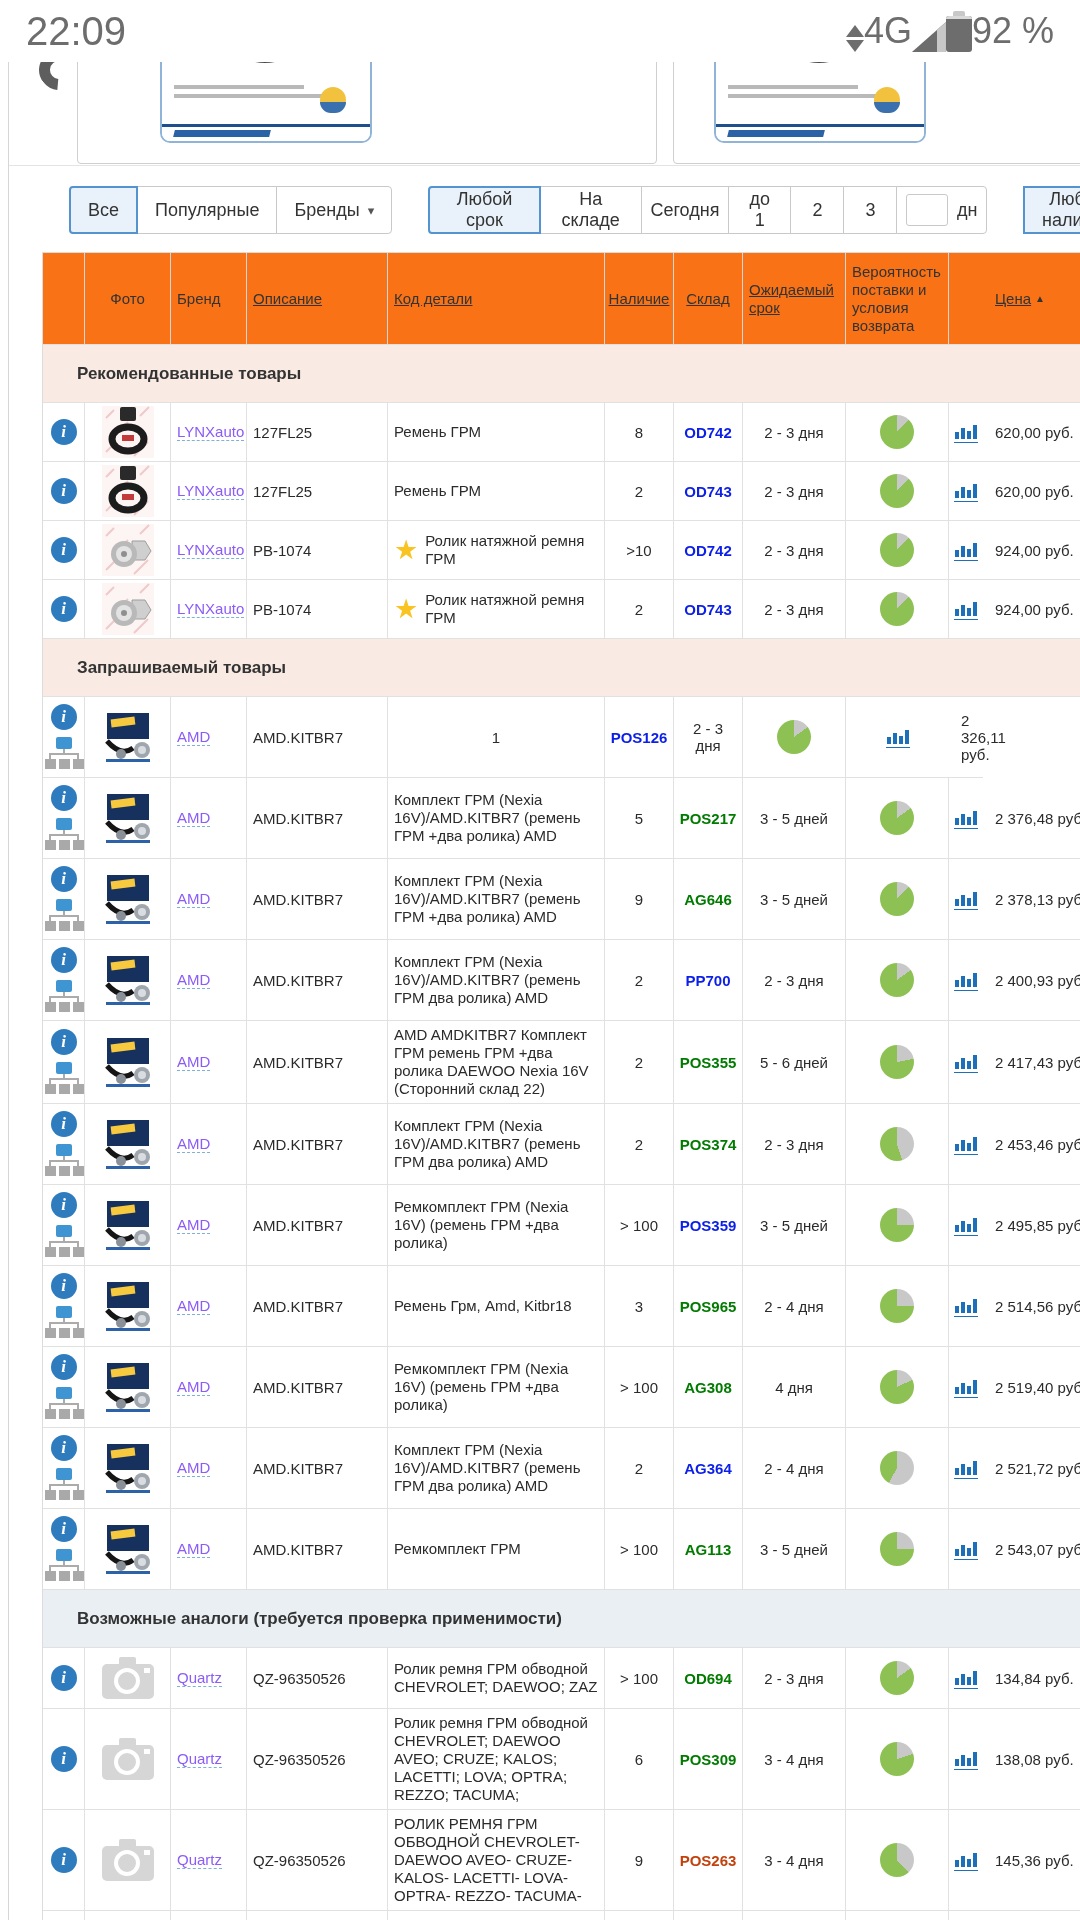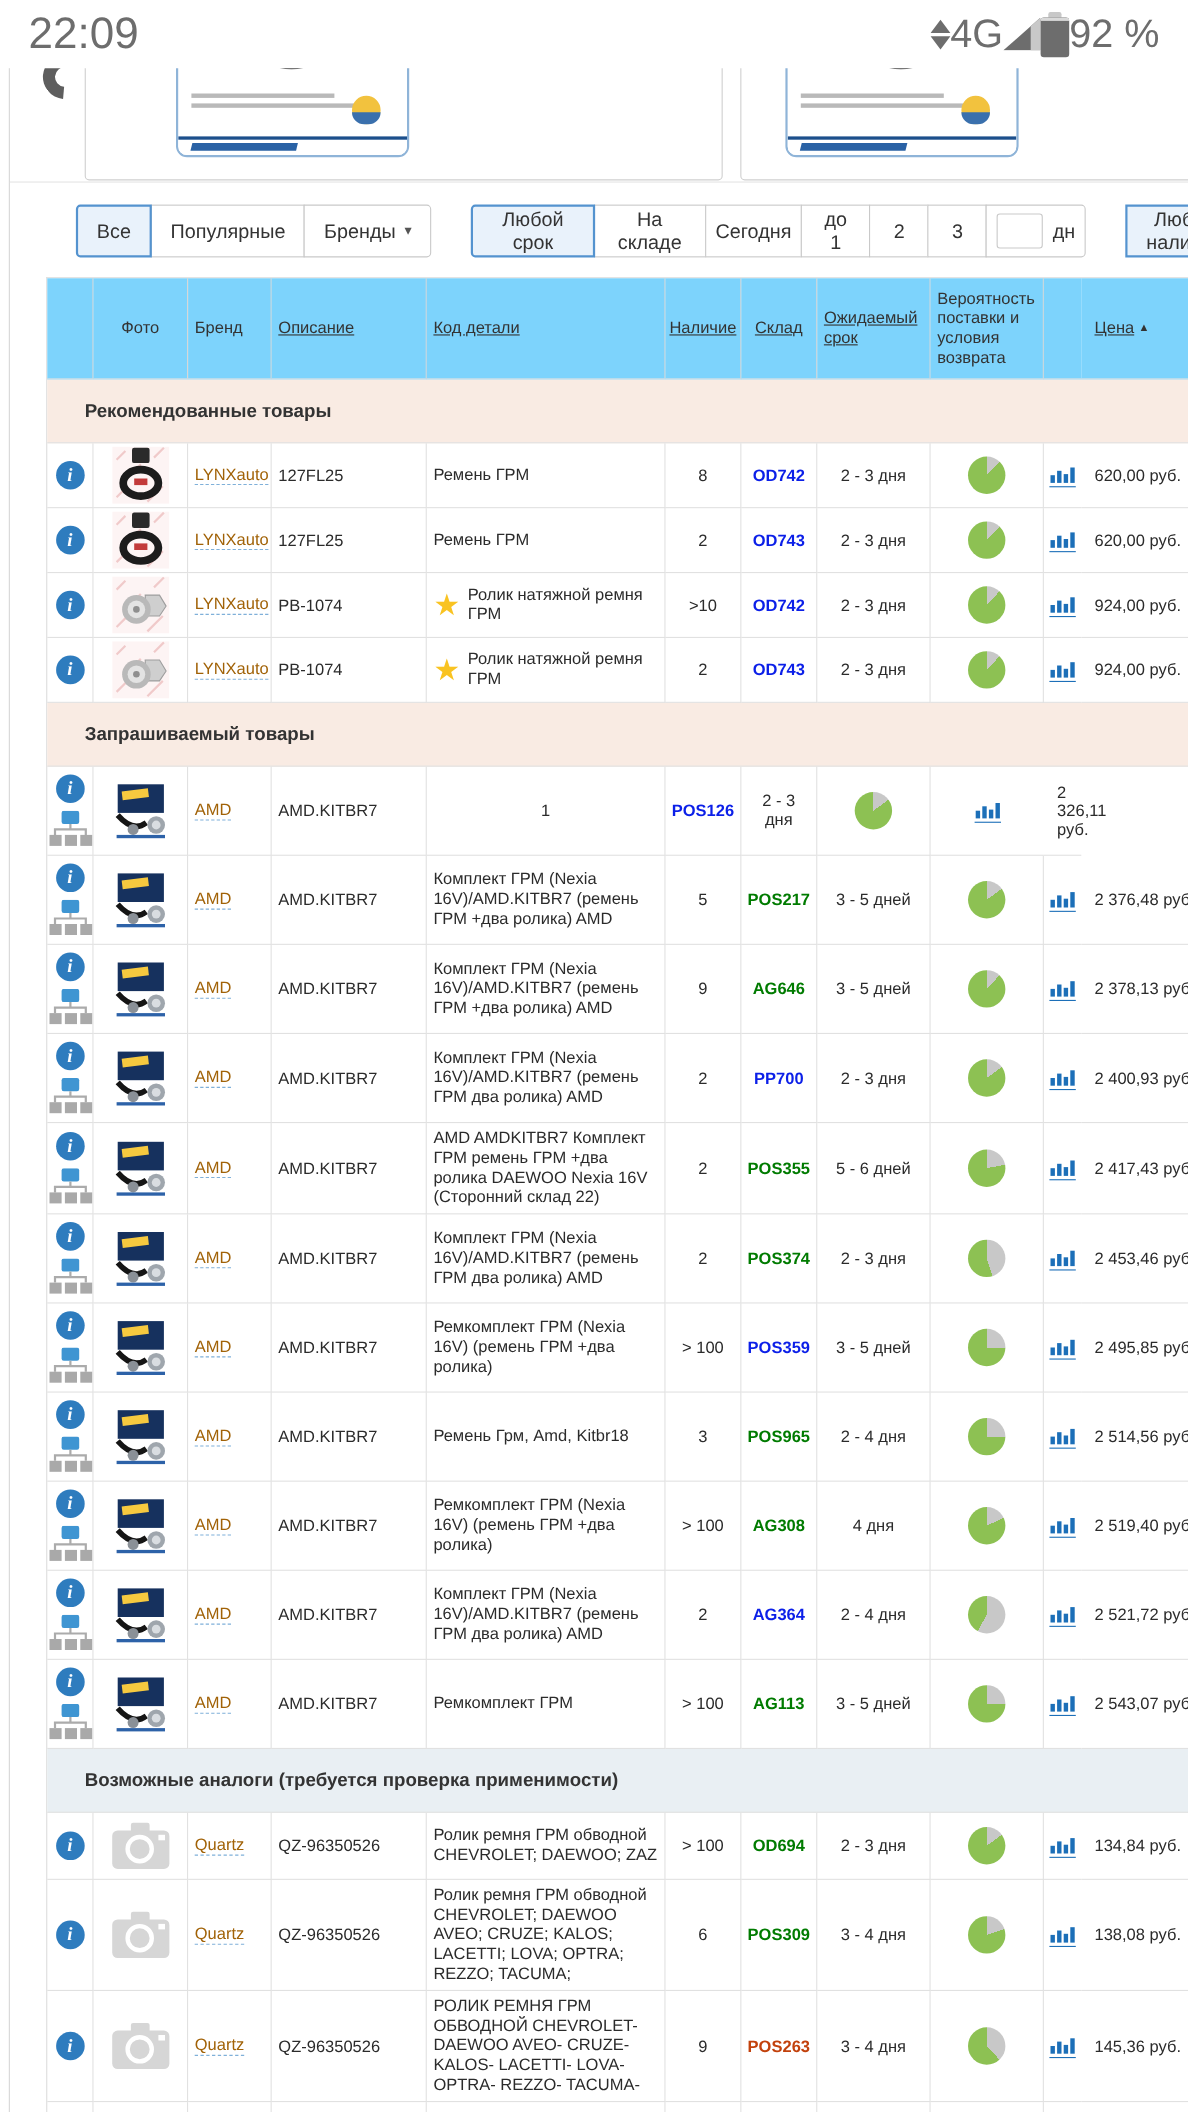--- a/index.html
+++ b/index.html
@@ -2,21 +2,21 @@
 <html><head>
 <meta charset="utf-8">
 <style>
   *{box-sizing:border-box;margin:0;padding:0}
   html,body{width:1080px;height:1920px;overflow:hidden;background:#fff;
     font-family:"Liberation Sans","DejaVu Sans",sans-serif;color:#2b2b2b}
 
   
   .statusbar{height:62px;display:flex;justify-content:space-between;align-items:center;padding:0 26px}
   .sb-time{font-size:40px;color:#6d6d6d}
-  .sb-right{display:flex;align-items:center;color:#6d6d6d}
+  .sb-right{display:flex;align-items:flex-end;color:#6d6d6d}
   .sb-net,.sb-pct{font-size:36px;color:#6d6d6d}
   .updown{display:flex;flex-direction:column;gap:3px}
   .tri-up{width:0;height:0;border-left:9px solid transparent;border-right:9px solid transparent;border-bottom:12px solid #6d6d6d}
   .tri-down{width:0;height:0;border-left:9px solid transparent;border-right:9px solid transparent;border-top:12px solid #6d6d6d}
   .signal{position:relative;width:34px;height:30px;clip-path:polygon(0 100%,100% 0,100% 100%);background:#6d6d6d}
   .signal i{position:absolute;right:0;top:0;width:9px;height:100%;background:#c8c8c8}
   .battery{display:flex;flex-direction:column;align-items:center}
   .batt-nub{width:12px;height:5px;background:#c8c8c8;border-radius:2px 2px 0 0}
   .batt-body{width:26px;height:36px;background:#6d6d6d;border-radius:3px;position:relative;overflow:hidden}
   .batt-body::before{content:"";position:absolute;top:0;left:0;right:0;height:3px;background:#d9d9d9}
@@ -53,34 +53,34 @@
   .fbtn.active{border:2px solid #5493cf;background:#e9f2fb;border-radius:4px;position:relative;z-index:2}
   .caret{font-size:13px;color:#555}
   .seg-input{gap:9px}
   .days-input{width:42px;height:32px;border:1px solid #c9c9c9;border-radius:3px;font-size:16px;padding:0 4px}
 
   
   #parts-table{margin-left:33px;width:1110px;border-top:1px solid #dcdcdc;border-left:1px solid #dcdcdc;margin-top:4px}
   .grid{display:grid;grid-template-columns:42px 86px 76px 141px 217px 69px 69px 103px 103px 34px 168px}
   .cell{border-right:1px solid #e1e1e1;border-bottom:1px solid #e1e1e1;display:flex;align-items:center;
     padding:5px 6px;font-size:15px;min-height:58px}
-  .thead .cell{background:#7dd3fc;color:#333;min-height:92px;border-right-color:#d7d7d7;line-height:18px}
+  .thead .cell{background:#f97316;color:#333;min-height:92px;border-right-color:#d7d7d7;line-height:18px}
   .sortable{text-decoration:underline;color:#333;cursor:pointer}
   .sort-arrow{font-size:10px;margin-left:4px}
   .band{border-bottom:1px solid #e1e1e1;display:flex;align-items:center;min-height:58px;
     padding-left:34px;font-weight:bold;font-size:17px;color:#333}
   .band.pink{background:#f9ebe3}
   .band.blue{background:#e9eff3}
   .c-info{justify-content:center;flex-direction:column;gap:7px;padding:7px 2px}
   .c-photo{justify-content:center;padding:3px}
   .c-qty,.c-stock,.c-eta,.c-prob{justify-content:center;text-align:center}
   .c-bar{border-right:none;justify-content:center;padding:5px 2px}
   .c-price{border-right:none;padding-left:12px}
   .c-desc{line-height:18px}
-  .brand-link{color:#a16207;text-decoration:none;border-bottom:1px dashed #7fb0d9;cursor:pointer}
+  .brand-link{color:#8b5cf6;text-decoration:none;border-bottom:1px dashed #7fb0d9;cursor:pointer}
   .stock-code{font-weight:bold;text-decoration:none;cursor:pointer}
   .stock-blue{color:#0b1fe8}.stock-green{color:#007b00}.stock-red{color:#c2410c}
   .pie{width:34px;height:34px;border-radius:50%;flex:none}
   .info-icon{width:26px;height:26px;border-radius:50%;background:#2e7cbe;color:#fff;font-weight:bold;font-size:17px;
     display:flex;align-items:center;justify-content:center;font-family:"Liberation Serif",serif;font-style:italic;
     cursor:pointer;flex:none}
   .tree-wrap{line-height:0;cursor:pointer}
   .star{color:#f9c321;font-size:27px;margin-right:7px;flex:none;line-height:1}
   .bar-link{display:inline-block;border-bottom:1px solid #1c6fb8;line-height:0;padding-bottom:2px;cursor:pointer}
 </style>

